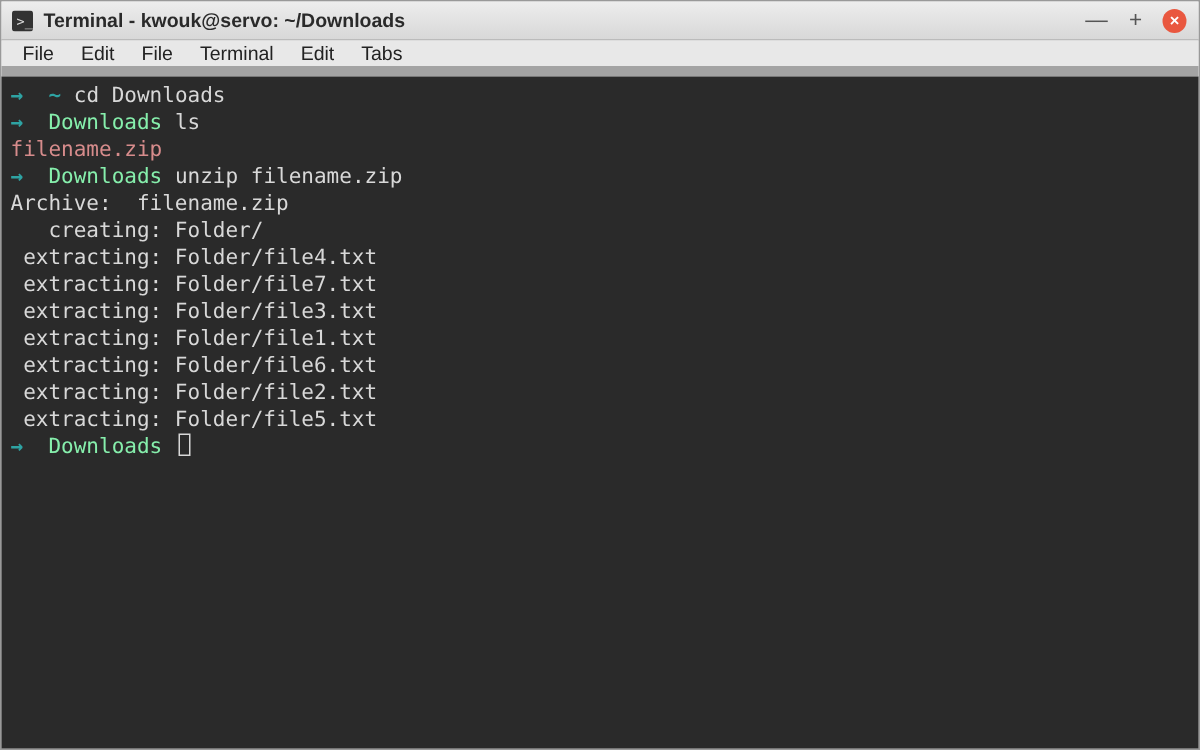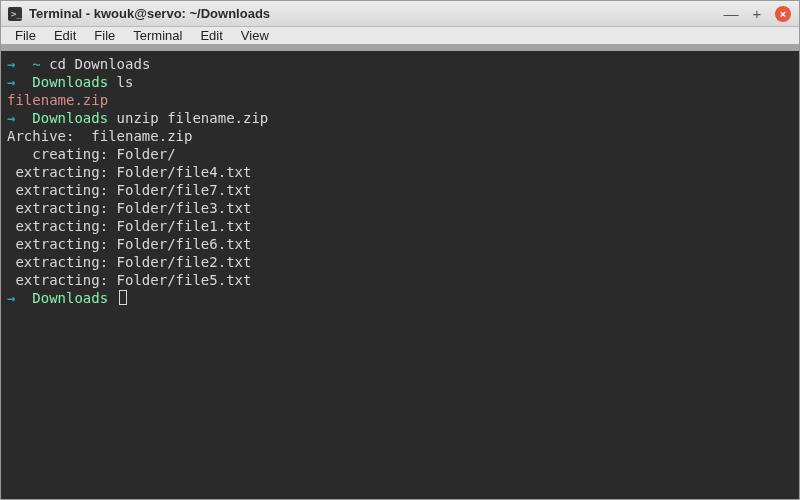--- a/index.html
+++ b/index.html
@@ -116,18 +116,18 @@
       <span class="close-btn">×</span>
     </div>
   </div>
 
   <div class="menubar">
     <span class="menu-item">File</span>
     <span class="menu-item">Edit</span>
     <span class="menu-item">File</span>
     <span class="menu-item">Terminal</span>
     <span class="menu-item">Edit</span>
-    <span class="menu-item">View</span>
+    <span class="menu-item">Tabs</span>
   </div>
 
   <div class="terminal" id="terminal"><span class="line"><span class="arrow">→  </span><span class="tilde">~</span><span class="cmd"> cd Downloads</span></span><span class="line"><span class="arrow">→  </span><span class="cwd">Downloads</span><span class="cmd"> ls</span></span><span class="line"><span class="file">filename.zip</span></span><span class="line"><span class="arrow">→  </span><span class="cwd">Downloads</span><span class="cmd"> unzip filename.zip</span></span><span class="line"><span class="plain">Archive:  filename.zip</span></span><span class="line"><span class="plain">   creating: Folder/</span></span><span class="line"><span class="plain"> extracting: Folder/file4.txt</span></span><span class="line"><span class="plain"> extracting: Folder/file7.txt</span></span><span class="line"><span class="plain"> extracting: Folder/file3.txt</span></span><span class="line"><span class="plain"> extracting: Folder/file1.txt</span></span><span class="line"><span class="plain"> extracting: Folder/file6.txt</span></span><span class="line"><span class="plain"> extracting: Folder/file2.txt</span></span><span class="line"><span class="plain"> extracting: Folder/file5.txt</span></span><span class="line"><span class="arrow">→  </span><span class="cwd">Downloads</span><span class="cmd"> </span><span class="cursor"></span></span></div>
 
 </div>
 
 </body></html>

